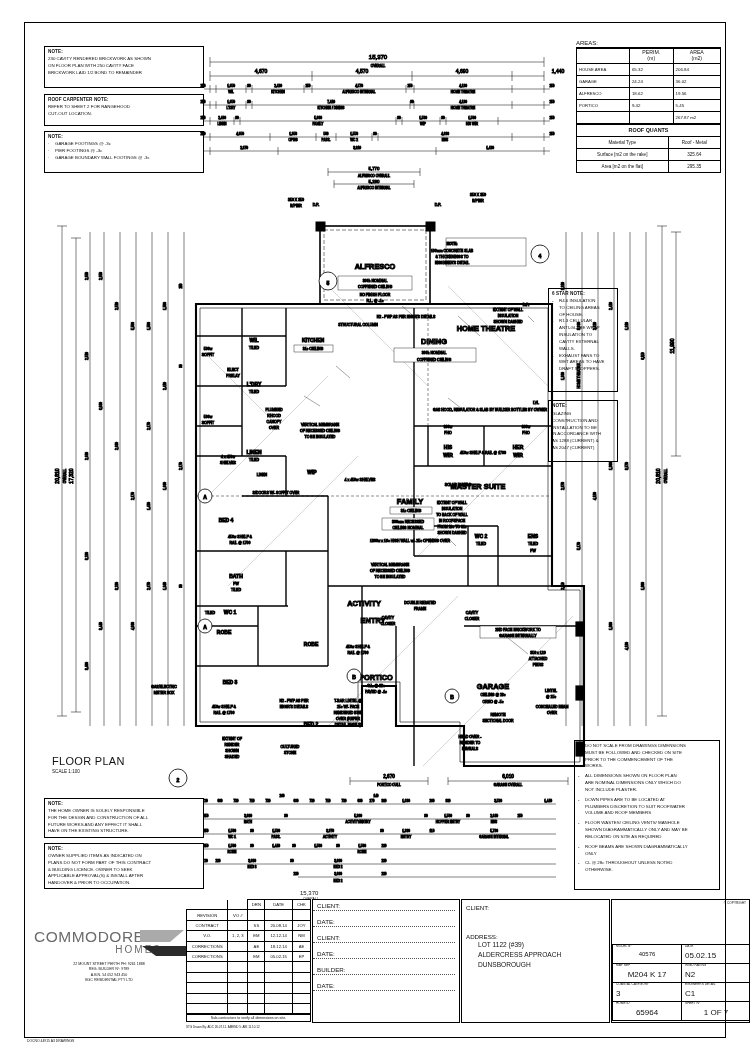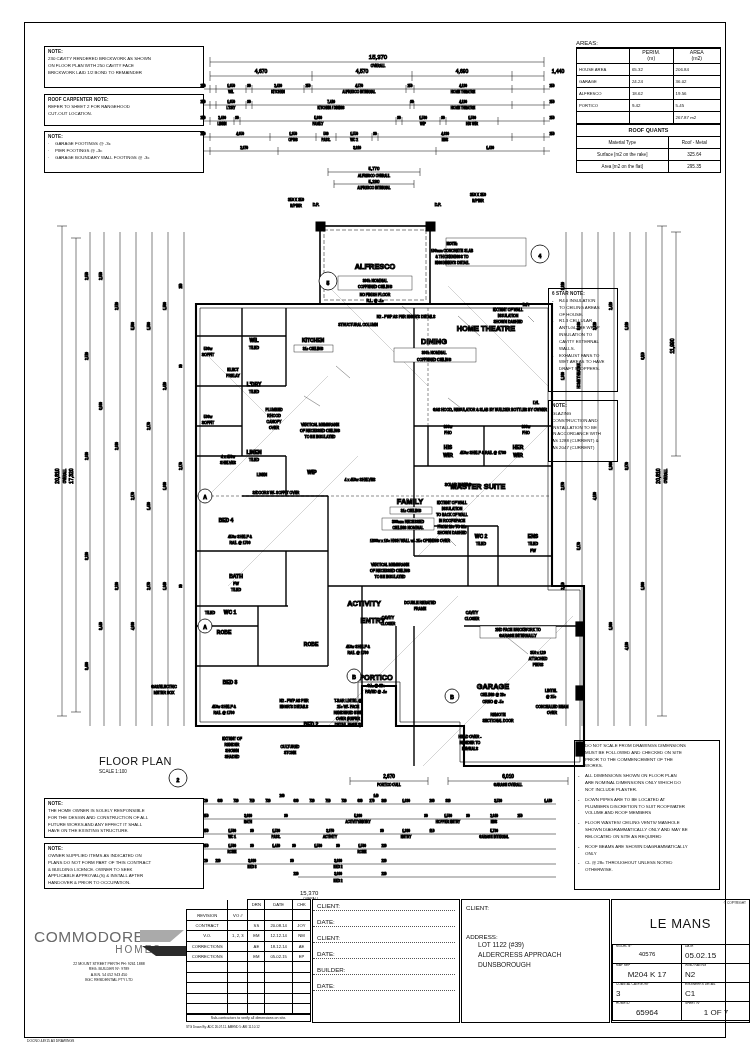--- a/index.html
+++ b/index.html
@@ -33,21 +33,21 @@
   
   #plan{position:absolute;left:28px;top:26px;width:694px;height:860px;}
   #plan svg{display:block;}
   .rl{font-size:5px;font-weight:bold;text-anchor:middle;font-family:"Liberation Sans",sans-serif;}
   .rl2{font-size:7.4px;font-weight:bold;text-anchor:middle;font-family:"Liberation Sans",sans-serif;}
   .rt{font-size:3.5px;text-anchor:middle;font-family:"Liberation Sans",sans-serif;}
   .dim{font-size:3.6px;text-anchor:middle;font-family:"Liberation Sans",sans-serif;}
   .dimsm{font-size:3.1px;text-anchor:middle;font-family:"Liberation Sans",sans-serif;}
   .vtx{font-size:3.6px;text-anchor:middle;font-family:"Liberation Sans",sans-serif;}
   
-  #fpcap{position:absolute;left:52px;top:755px;margin-left:47px;}
+  #fpcap{position:absolute;left:52px;top:755px;}
   #fpcap .t1{font-size:11px;letter-spacing:.3px;}
   #fpcap .t2{font-size:4.6px;margin-top:2px;}
   
   #titleblk{position:absolute;left:25px;top:897px;width:700px;height:140px;}
   #revTbl{position:absolute;left:161px;top:2px;width:125px;}
   #revTbl td{font-size:4.2px;height:7.4px;text-align:center;}
   #clientBlk{position:absolute;left:287px;top:2px;width:148px;height:124px;border:1px solid #000;box-sizing:border-box;}
   #clientBlk .ln{font-size:6.2px;padding:2px 0 0 4px;}
   #clientBlk .dots{border-bottom:1px dotted #555;margin:0 4px 0 0;height:1px;}
   #addrBlk{position:absolute;left:436px;top:2px;width:149px;height:124px;border:1px solid #000;box-sizing:border-box;padding:4px;}
@@ -1004,21 +1004,20 @@
     <div id="addrBlk">
       <div class="cl">CLIENT:</div>
       <div class="ad">ADDRESS:</div>
       <div class="adl">LOT 1122 (#39)</div>
       <div class="adl">ALDERCRESS APPROACH</div>
       <div class="adl">DUNSBOROUGH</div>
     </div>
 
     <div id="nameBlk">
       <div id="cpy">© COPYRIGHT</div>
-      <div class="mdl">LE MANS</div>
       <table id="specTbl">
         <tbody>
             <tr>
           <td>
             <span class="k">MODEL N°</span>
             <span class="v" style="font-size:6px">40576</span>
           </td>
           <td>
             <span class="k">DATE</span>
             <span class="v" style="text-align:left">05.02.15</span>

